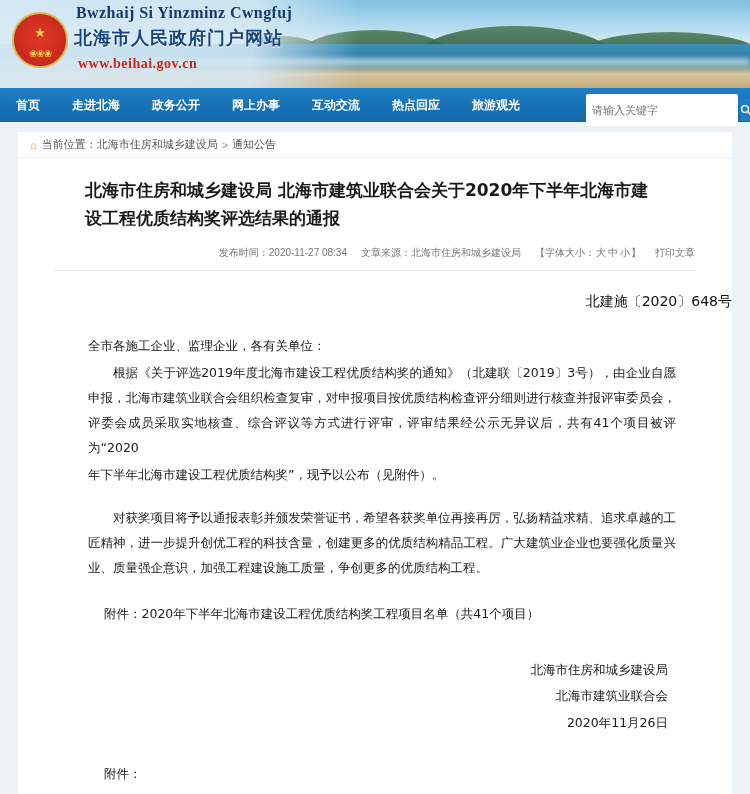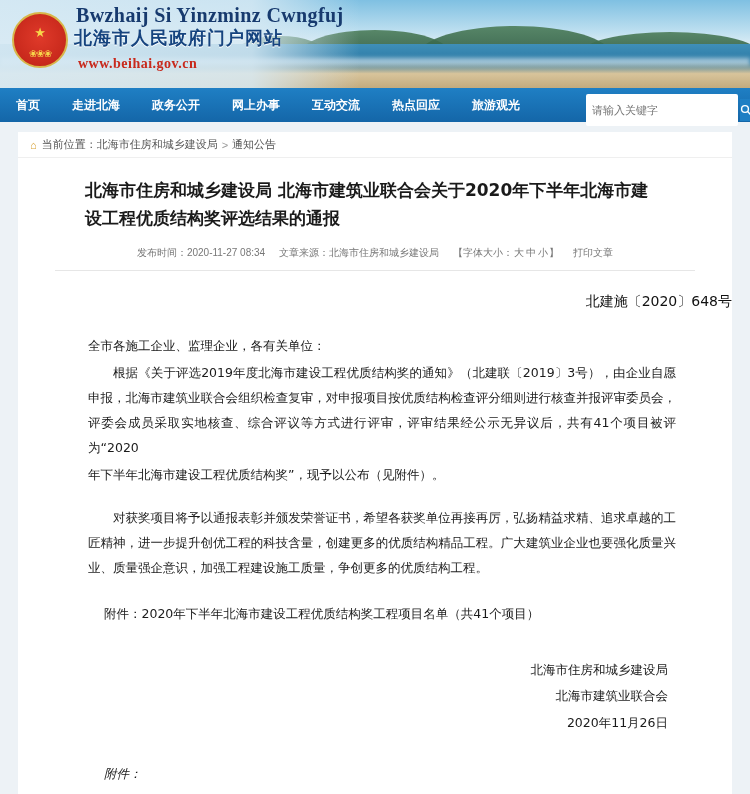--- a/index.html
+++ b/index.html
@@ -60,21 +60,21 @@
   .emblem .star {
     position: absolute; left: 50%; top: 12px; transform: translateX(-50%);
     color: #f7d64a; font-size: 13px; line-height: 13px;
   }
   .emblem .wheat {
     position: absolute; left: 50%; bottom: 7px; transform: translateX(-50%);
     color: #f7d64a; font-size: 10px; letter-spacing: -1px;
   }
   .zhuang {
     position: absolute; left: 76px; top: 4px;
-    font-size: 20px; font-weight: bold; color: #173a6e;
+    font-size: 16px; font-weight: bold; color: #173a6e;
     font-family: "Liberation Serif", serif; letter-spacing: .4px;
   }
   .site-title {
     position: absolute; left: 74px; top: 26px;
     font-size: 18px; font-weight: bold; color: #16447f;
     font-family: "DejaVu Sans", sans-serif; letter-spacing: 1px;
     text-shadow: 0 1px 0 #ffffff;
   }
   .site-url {
     position: absolute; left: 78px; top: 56px;
@@ -125,21 +125,21 @@
   .crumb .sep { margin: 0 4px; color: #999; }
 
   .doc-title {
     margin: 18px auto 0; width: 580px;
     text-align: left; font-size: 17px; font-weight: bold;
     color: #1a1a1a; line-height: 1.65;
     font-family: "DejaVu Sans", sans-serif;
   }
   .meta {
     margin: 14px auto 0; width: 640px;
-    display: flex; align-items: center; justify-content: center;
+    display: flex; align-items: center; justify-content: flex-end;
     gap: 14px; font-size: 10px; color: #777;
     padding-bottom: 10px; border-bottom: 1px solid #e6e6e6;
   }
   .meta .fs-label { color: #777; }
   .meta .fs-opt { color: #777; cursor: pointer; margin: 0 1px; }
   .meta .print { color: #777; cursor: pointer; }
 
   .doc-no {
     text-align: right; margin-top: 22px;
     font-size: 14px; color: #111;
@@ -163,21 +163,20 @@
   }
   .signature {
     margin: 34px 64px 0 0; text-align: right;
     font-size: 12.5px; color: #1b1b1b; line-height: 2.1;
     font-family: "DejaVu Sans", sans-serif;
   }
   .attach-head {
     margin: 30px 0 12px 86px;
     font-size: 12.5px; color: #1b1b1b;
     font-family: "DejaVu Sans", sans-serif;
-    font-style: italic;
   }
 </style>
 </head>
 <body>
 
 <div class="page">
 
   <div class="banner">
     <div class="sky"></div>
     <div class="island is4"></div>

